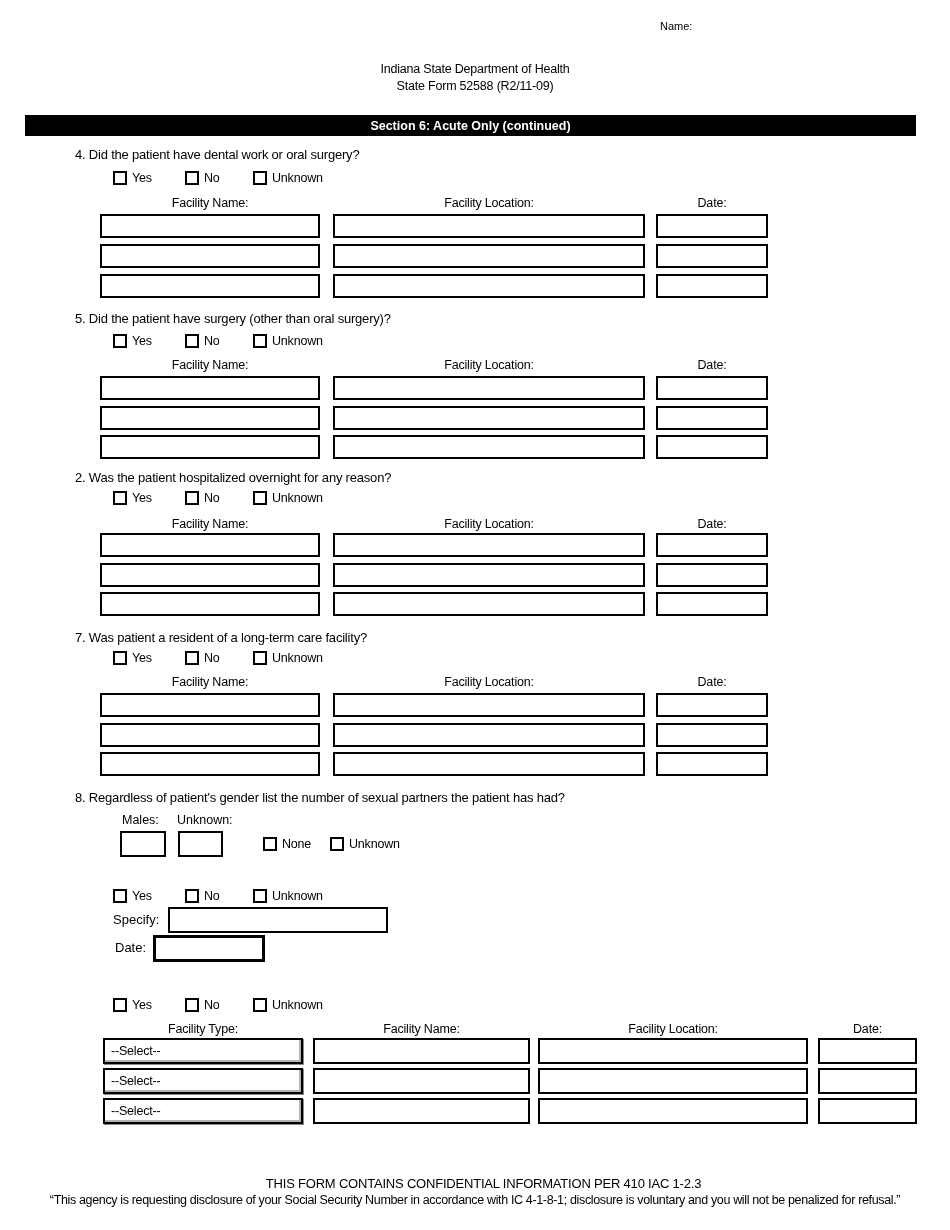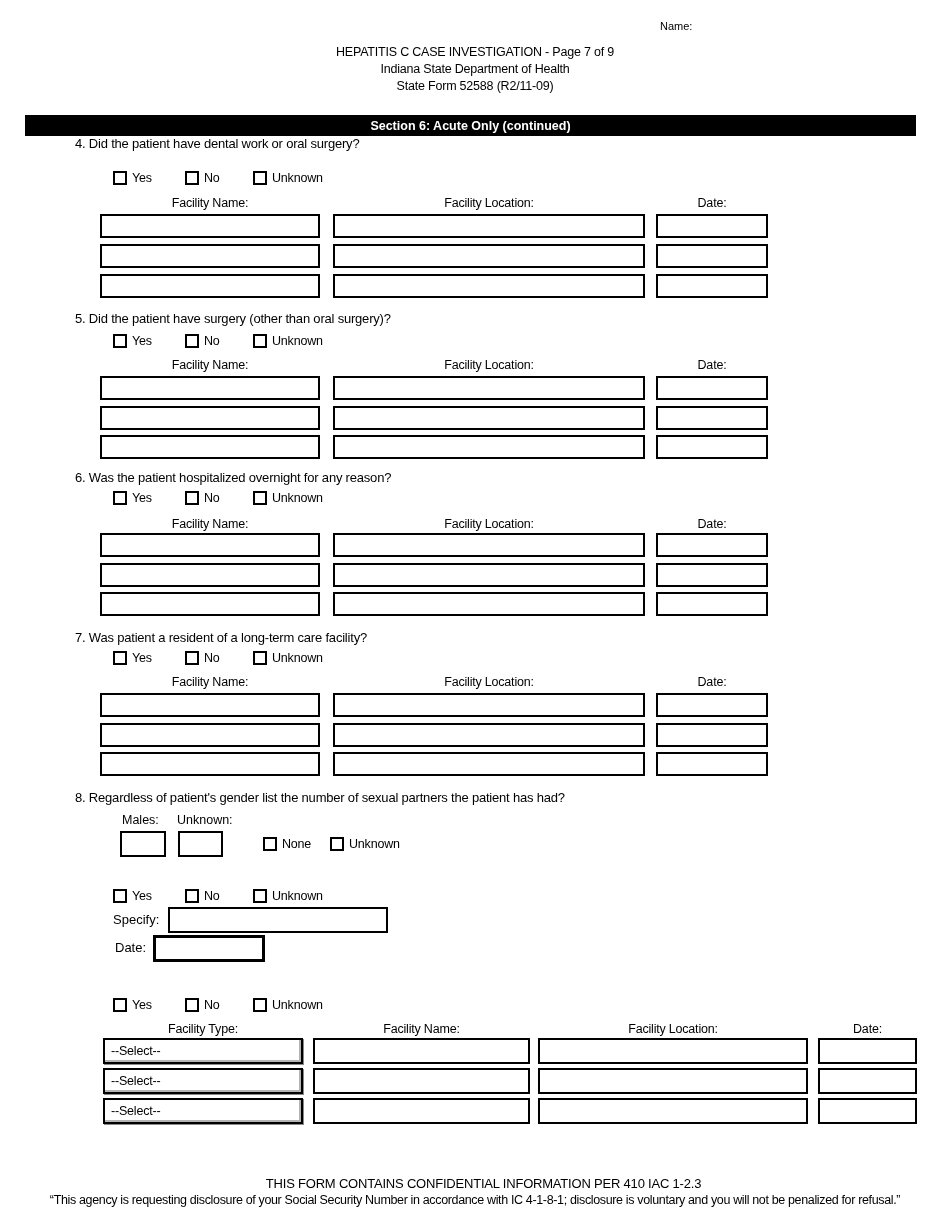--- a/index.html
+++ b/index.html
@@ -32,26 +32,25 @@
     font-size:12.5px; font-weight:bold;
   }
   .center-line { position:absolute; left:0; width:950px; text-align:center; letter-spacing:-0.2px; }
 </style>
 </head>
 <body>
 
 <div class="page">
 
   <div class="abs" style="left:660px; top:20px; font-size:11px;">Name:</div>
-  <div class="center-line" style="top:45px; font-size:12.5px;">HEPATITIS C CASE INVESTIGATION - Page 7 of 9</div>
   <div class="center-line" style="top:62px; font-size:12.5px;">Indiana State Department of Health</div>
   <div class="center-line" style="top:79px; font-size:12.5px;">State Form 52588 (R2/11-09)</div>
   <div class="section-bar" style="background:#000; color:#fff;">Section 6: Acute Only (continued)</div>
 
-  <div class="qlabel" style="left:75px; top:136px;">4. Did the patient have dental work or oral surgery?</div>
+  <div class="qlabel" style="left:75px; top:147px;">4. Did the patient have dental work or oral surgery?</div>
   <div class="cbpair" style="left:113px; top:170px;">
     <span class="cbox"></span>
     <span class="cblabel">Yes</span>
   </div>
   <div class="cbpair" style="left:185px; top:170px;">
     <span class="cbox"></span>
     <span class="cblabel">No</span>
   </div>
   <div class="cbpair" style="left:253px; top:170px;">
     <span class="cbox"></span>
@@ -91,21 +90,21 @@
   <input class="fbox" style="left: 100px; top: 376px; width: 220px; height: 24px;">
   <input class="fbox" style="left: 333px; top: 376px; width: 312px; height: 24px;">
   <input class="fbox" style="left: 656px; top: 376px; width: 112px; height: 24px;">
   <input class="fbox" style="left: 100px; top: 406px; width: 220px; height: 24px;">
   <input class="fbox" style="left: 333px; top: 406px; width: 312px; height: 24px;">
   <input class="fbox" style="left: 656px; top: 406px; width: 112px; height: 24px;">
   <input class="fbox" style="left: 100px; top: 435px; width: 220px; height: 24px;">
   <input class="fbox" style="left: 333px; top: 435px; width: 312px; height: 24px;">
   <input class="fbox" style="left: 656px; top: 435px; width: 112px; height: 24px;">
 
-  <div class="qlabel" style="left:75px; top:470px;">6. Was the patient hospitalized overnight for any reason?</div>
+  <div class="qlabel" style="left:75px; top:470px;">2. Was the patient hospitalized overnight for any reason?</div>
   <div class="cbpair" style="left:113px; top:490px;">
     <span class="cbox"></span>
     <span class="cblabel">Yes</span>
   </div>
   <div class="cbpair" style="left:185px; top:490px;">
     <span class="cbox"></span>
     <span class="cblabel">No</span>
   </div>
   <div class="cbpair" style="left:253px; top:490px;">
     <span class="cbox"></span>

